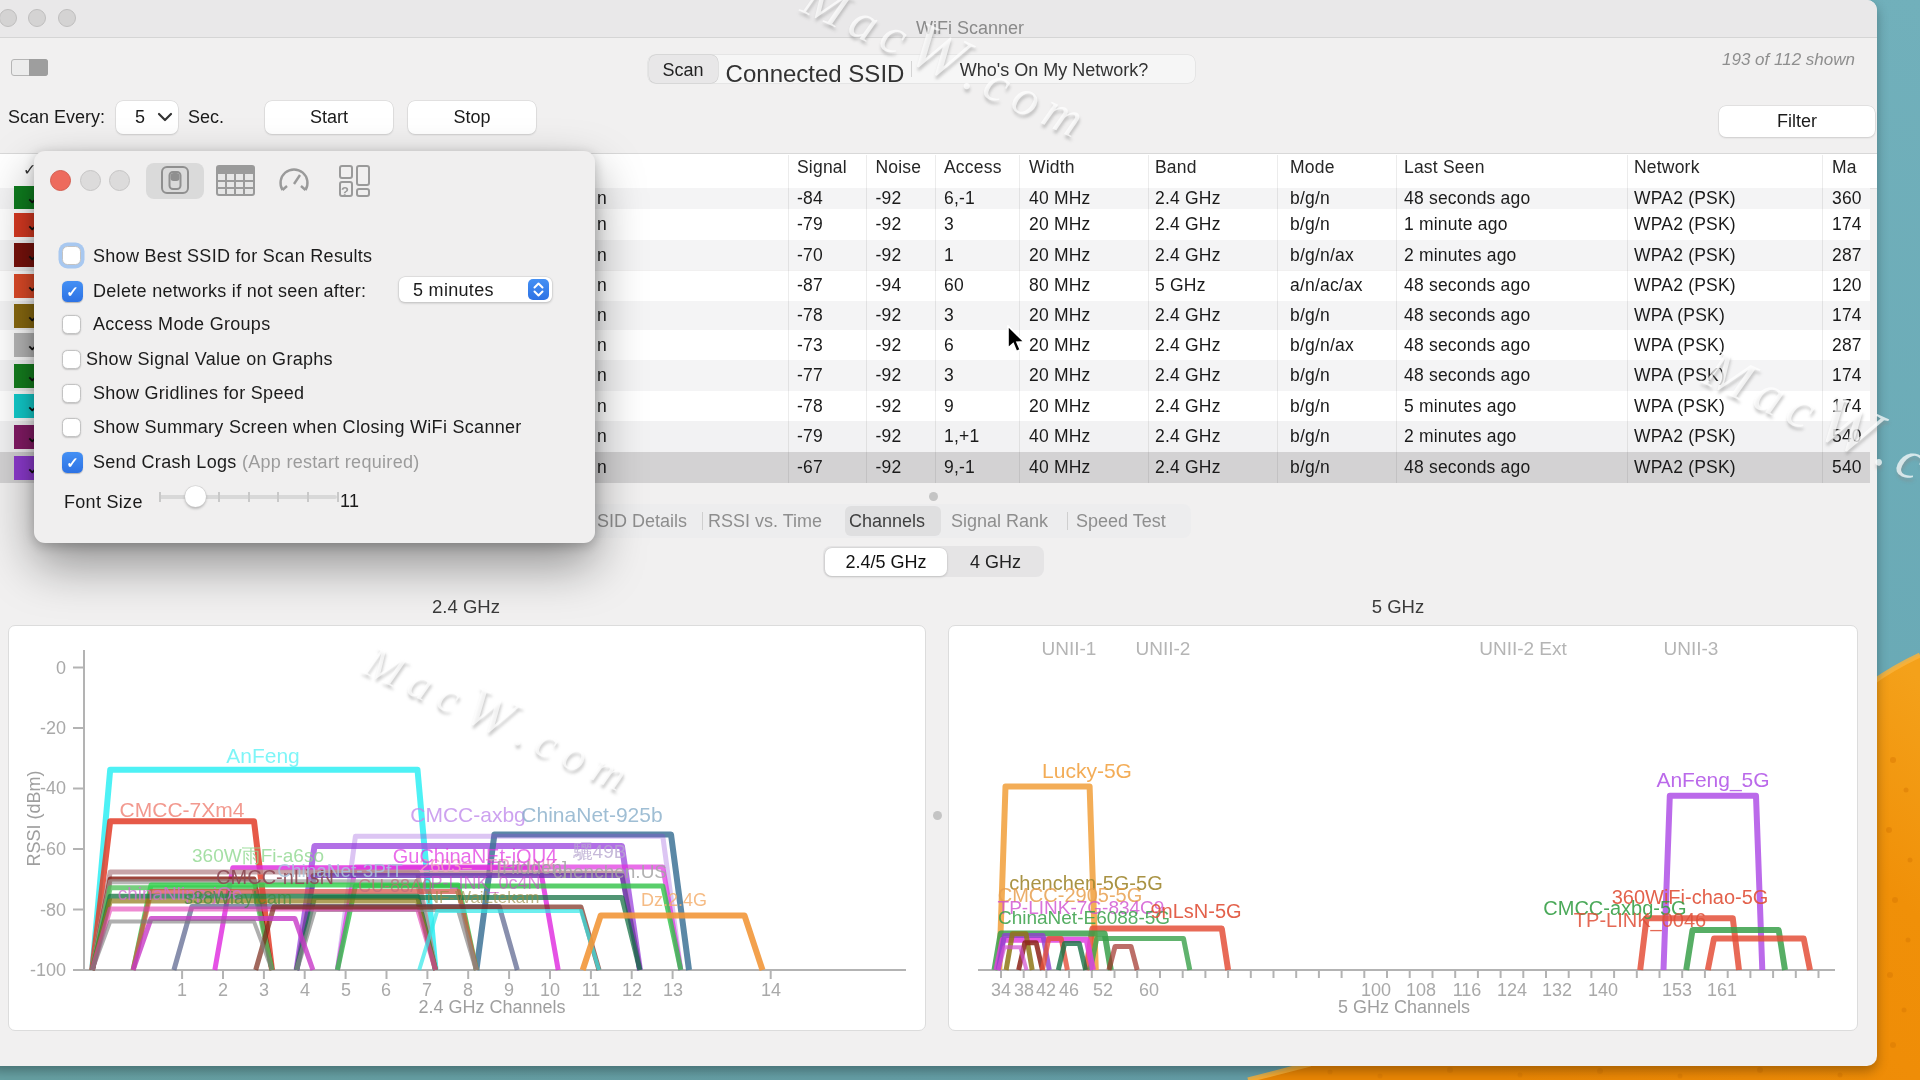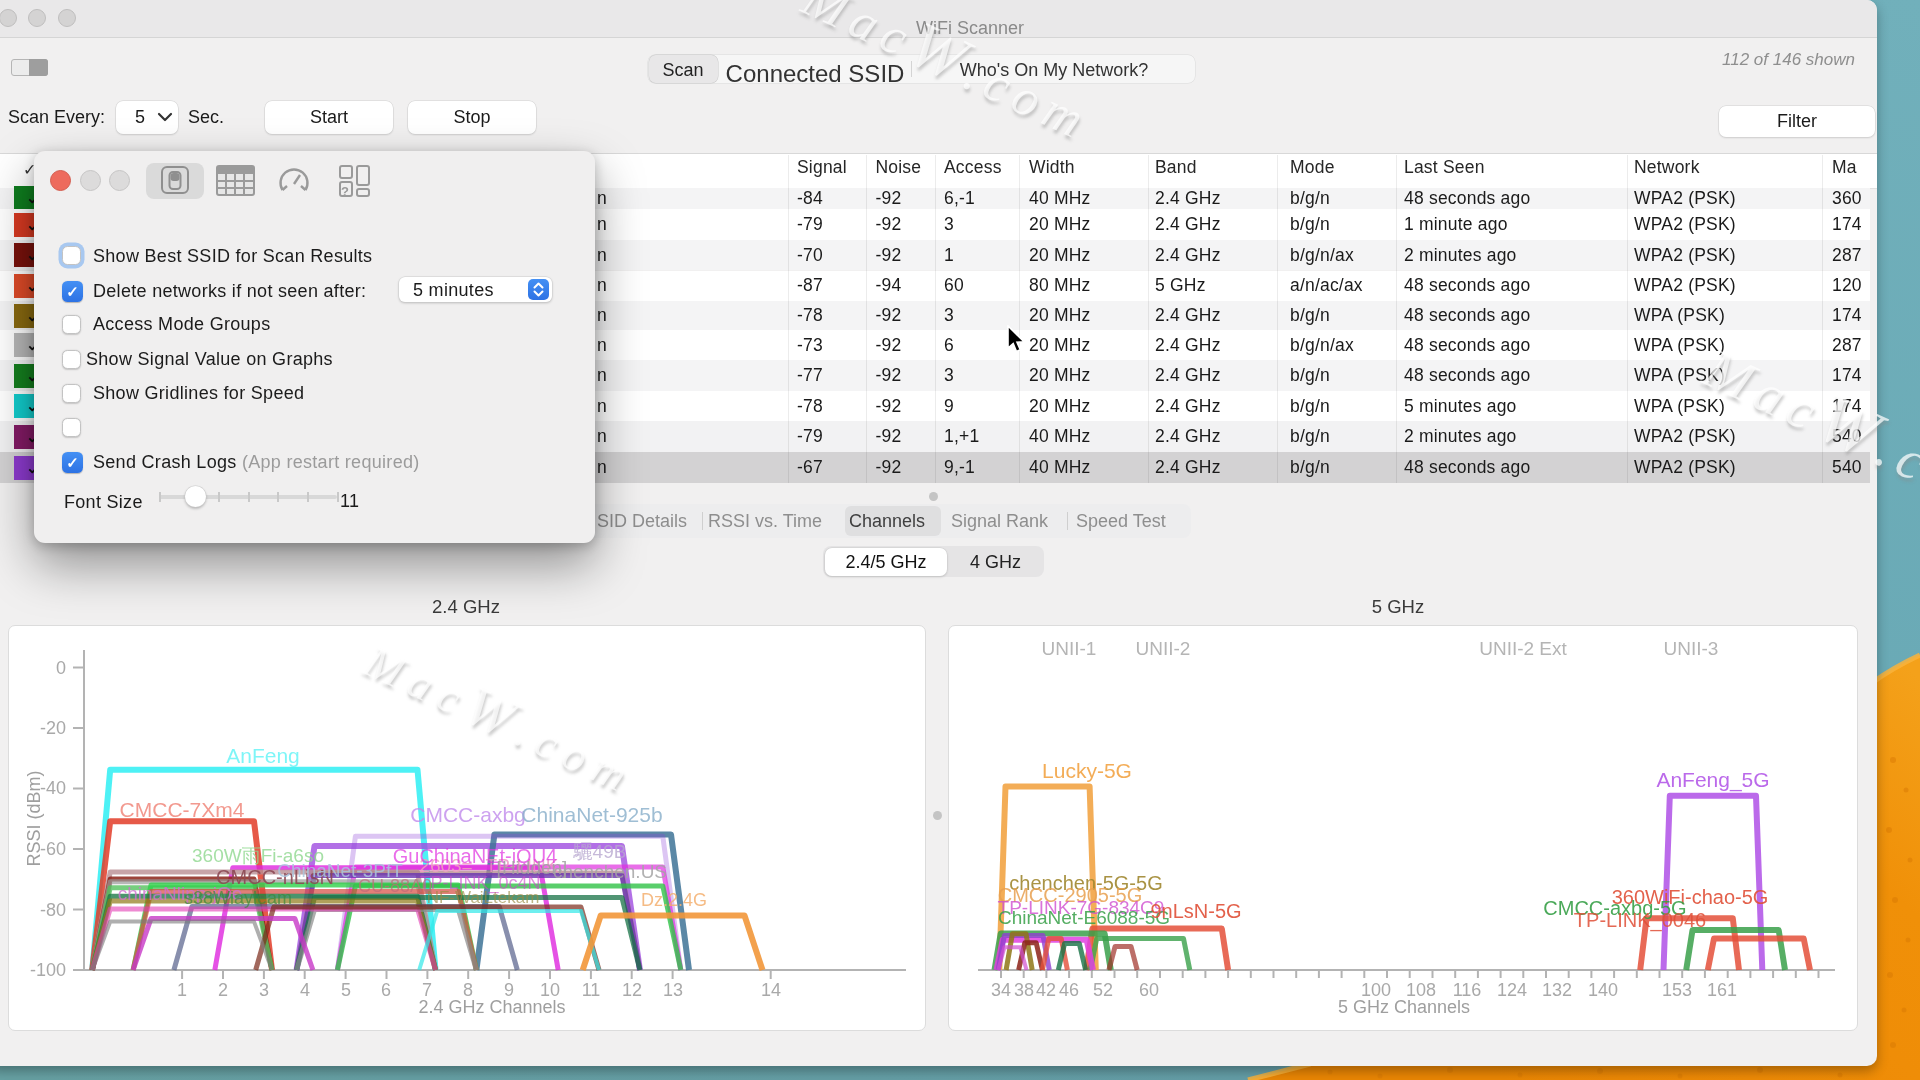--- a/index.html
+++ b/index.html
@@ -71,21 +71,21 @@
   <div class="btn" style="left:265px;top:101px;width:128px;height:33px;line-height:33px">Start</div>
   <div class="btn" style="left:408px;top:101px;width:128px;height:33px;line-height:33px">Stop</div>
 
   <div style="position:absolute;left:648px;top:55px;width:547px;height:28px;background:#f6f6f6;border-radius:7px;box-shadow:0 0 0 0.5px #dadada"></div>
   <div style="position:absolute;left:648.5px;top:55px;width:69px;height:28px;background:#e8e7e8;border-radius:7px;box-shadow:0 0 0 0.5px #c9c9c9"></div>
   <div style="position:absolute;left:648px;top:60px;width:70px;text-align:center;font-size:18px;color:#222">Scan</div>
   <div style="position:absolute;left:717px;top:60px;width:196px;text-align:center;font-size:24px;color:#333">Connected SSID</div>
   <div style="position:absolute;left:911px;top:61px;width:1px;height:16px;background:#d4d4d4"></div>
   <div style="position:absolute;left:913px;top:60px;width:282px;text-align:center;font-size:18px;color:#333">Who's On My Network?</div>
 
-  <div style="position:absolute;left:1555px;top:50px;width:300px;text-align:right;font-size:17px;font-style:italic;color:#8e8e8e">112 of 146 shown</div>
+  <div style="position:absolute;left:1555px;top:50px;width:300px;text-align:right;font-size:17px;font-style:italic;color:#8e8e8e">193 of 112 shown</div>
   <div class="btn" style="left:1719px;top:106px;width:156px;height:31px;line-height:31px">Filter</div>
 
   <div style="position:absolute;left:-12px;top:153px;width:1889px;height:1px;background:#d8d8d8"></div>
   <div style="position:absolute;left:-12px;top:154px;width:1889px;height:33.5px;background:#ffffff"></div>
   <div style="position:absolute;left:-12px;top:187.5px;width:1889px;height:1px;background:#e2e2e2"></div>
   <div class="th" style="left:797px;top:157px">Signal</div>
     <div class="th" style="left:875.5px;top:157px">Noise</div>
     <div class="th" style="left:944px;top:157px">Access</div>
     <div class="th" style="left:1029px;top:157px">Width</div>
     <div class="th" style="left:1155px;top:157px">Band</div>
@@ -488,20 +488,21 @@
     <svg style="position:absolute;left:528px;top:279px" width="21" height="21" viewBox="0 0 21 21">
       <path d="M6.5 8.5 L10.5 4.5 L14.5 8.5 M6.5 12.5 L10.5 16.5 L14.5 12.5" stroke="#fff" stroke-width="2" fill="none" stroke-linecap="round" stroke-linejoin="round"></path>
     </svg>
     <div style="position:absolute;left:62px;top:315px;width:19px;height:19px;border:1px solid #c3c3c3;border-radius:5.5px;background:#fff;box-shadow:0 0.5px 1.5px rgba(0,0,0,.18);"></div>
     <div class="dt" style="left:93px;top:314px">Access Mode Groups</div>
     <div style="position:absolute;left:62px;top:350px;width:19px;height:19px;border:1px solid #c3c3c3;border-radius:5.5px;background:#fff;box-shadow:0 0.5px 1.5px rgba(0,0,0,.18);"></div>
     <div class="dt" style="left:86px;top:349px">Show Signal Value on Graphs</div>
     <div style="position:absolute;left:62px;top:384px;width:19px;height:19px;border:1px solid #c3c3c3;border-radius:5.5px;background:#fff;box-shadow:0 0.5px 1.5px rgba(0,0,0,.18);"></div>
     <div class="dt" style="left:93px;top:383px">Show Gridlines for Speed</div>
     <div style="position:absolute;left:62px;top:418px;width:19px;height:19px;border:1px solid #c3c3c3;border-radius:5.5px;background:#fff;box-shadow:0 0.5px 1.5px rgba(0,0,0,.18);"></div>
+    <div class="dt" style="left:93px;top:417px">Show Summary Screen when Closing WiFi Scanner</div>
     <div style="position:absolute;left:62px;top:452px;width:21px;height:21px;border-radius:5.5px;background:linear-gradient(#4490f4,#2d72e4);box-shadow:0 0.5px 1px rgba(0,0,0,.25);color:#fff;font-size:15px;font-weight:bold;text-align:center;line-height:21px">✓</div>
     <div class="dt" style="left:93px;top:452px">Send Crash Logs <span style="color:#9b9b9b">(App restart required)</span></div>
     <div class="dt" style="left:64px;top:492px">Font Size</div>
     <div style="position:absolute;left:159px;top:495px;width:178px;height:4px;border-radius:2px;background:#d8d8d8"></div>
     <div style="position:absolute;left:159px;top:492px;width:2px;height:10px;background:#c9c9c9"></div>
     <div style="position:absolute;left:189px;top:492px;width:2px;height:10px;background:#c9c9c9"></div>
     <div style="position:absolute;left:218px;top:492px;width:2px;height:10px;background:#c9c9c9"></div>
     <div style="position:absolute;left:248px;top:492px;width:2px;height:10px;background:#c9c9c9"></div>
     <div style="position:absolute;left:277px;top:492px;width:2px;height:10px;background:#c9c9c9"></div>
     <div style="position:absolute;left:307px;top:492px;width:2px;height:10px;background:#c9c9c9"></div>

